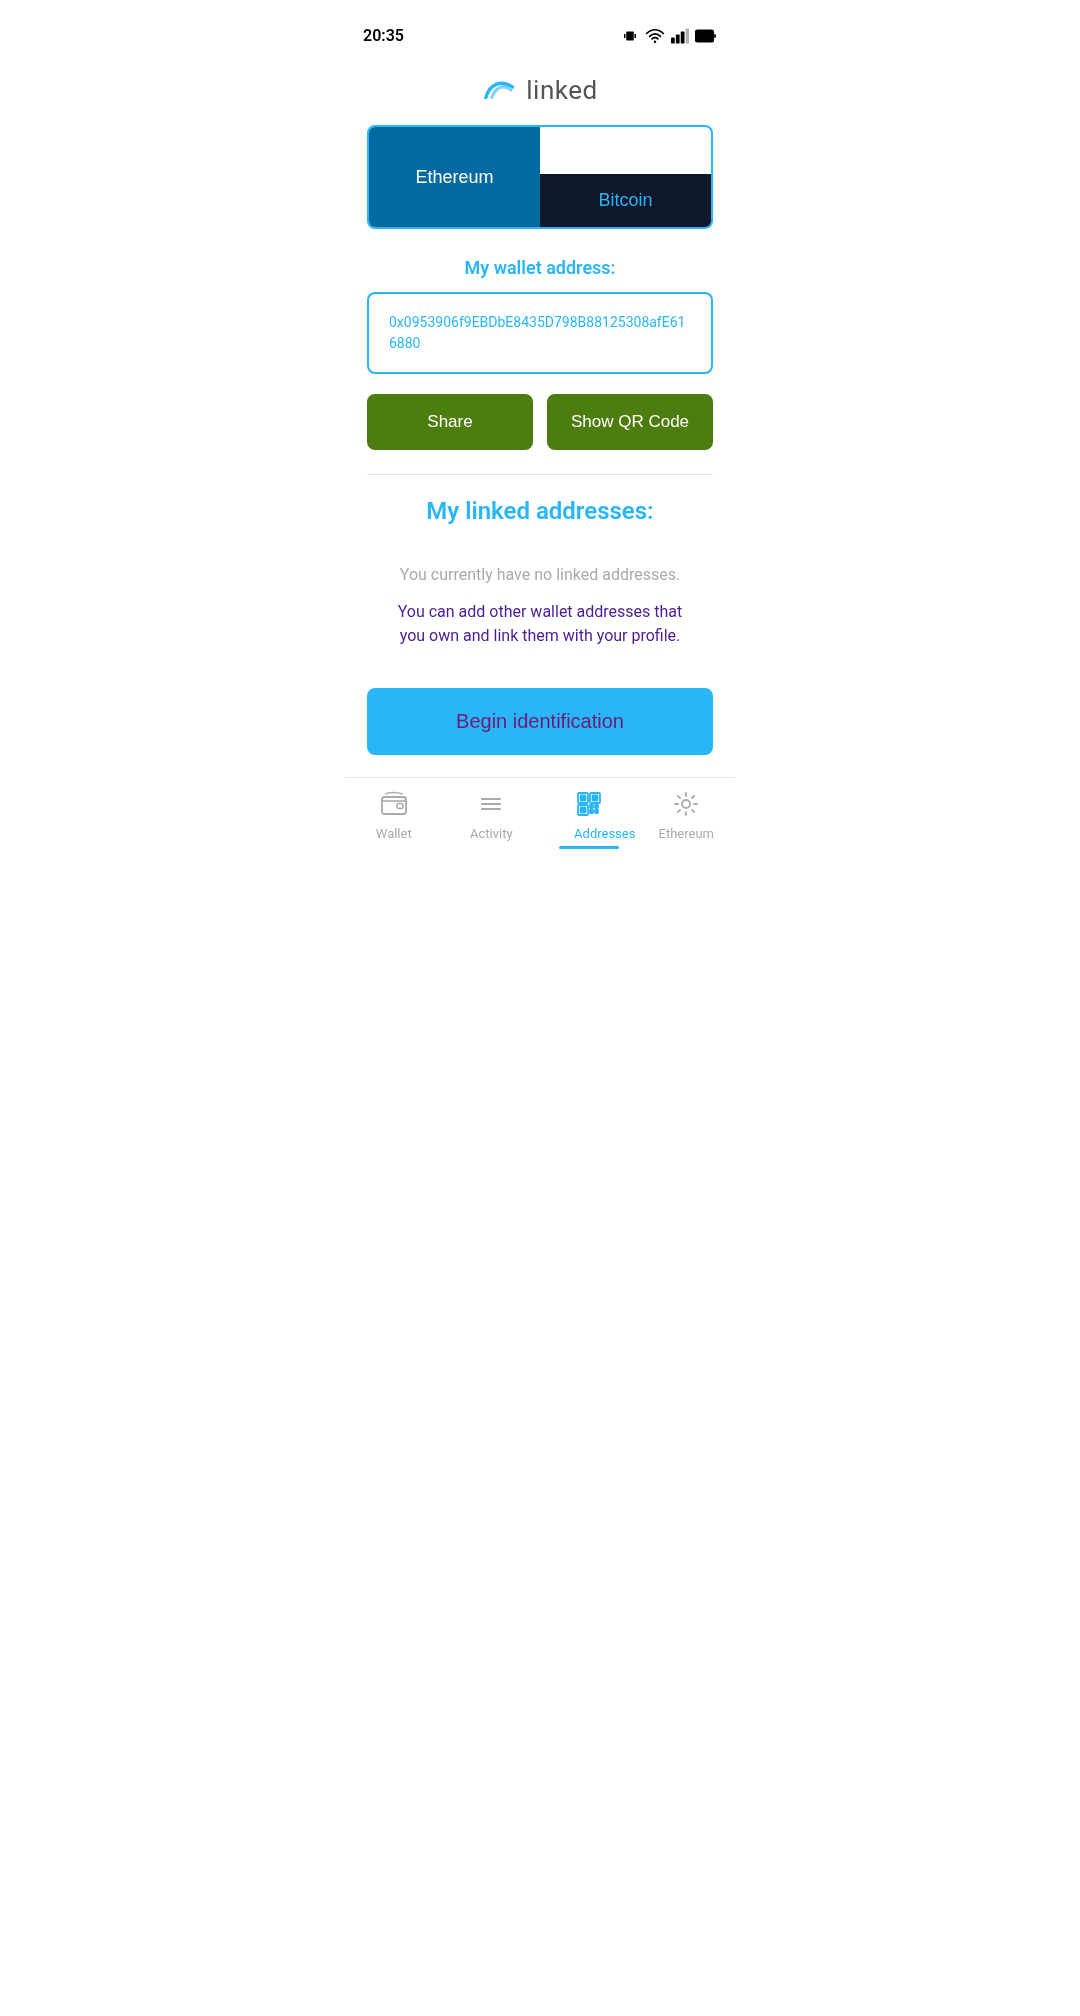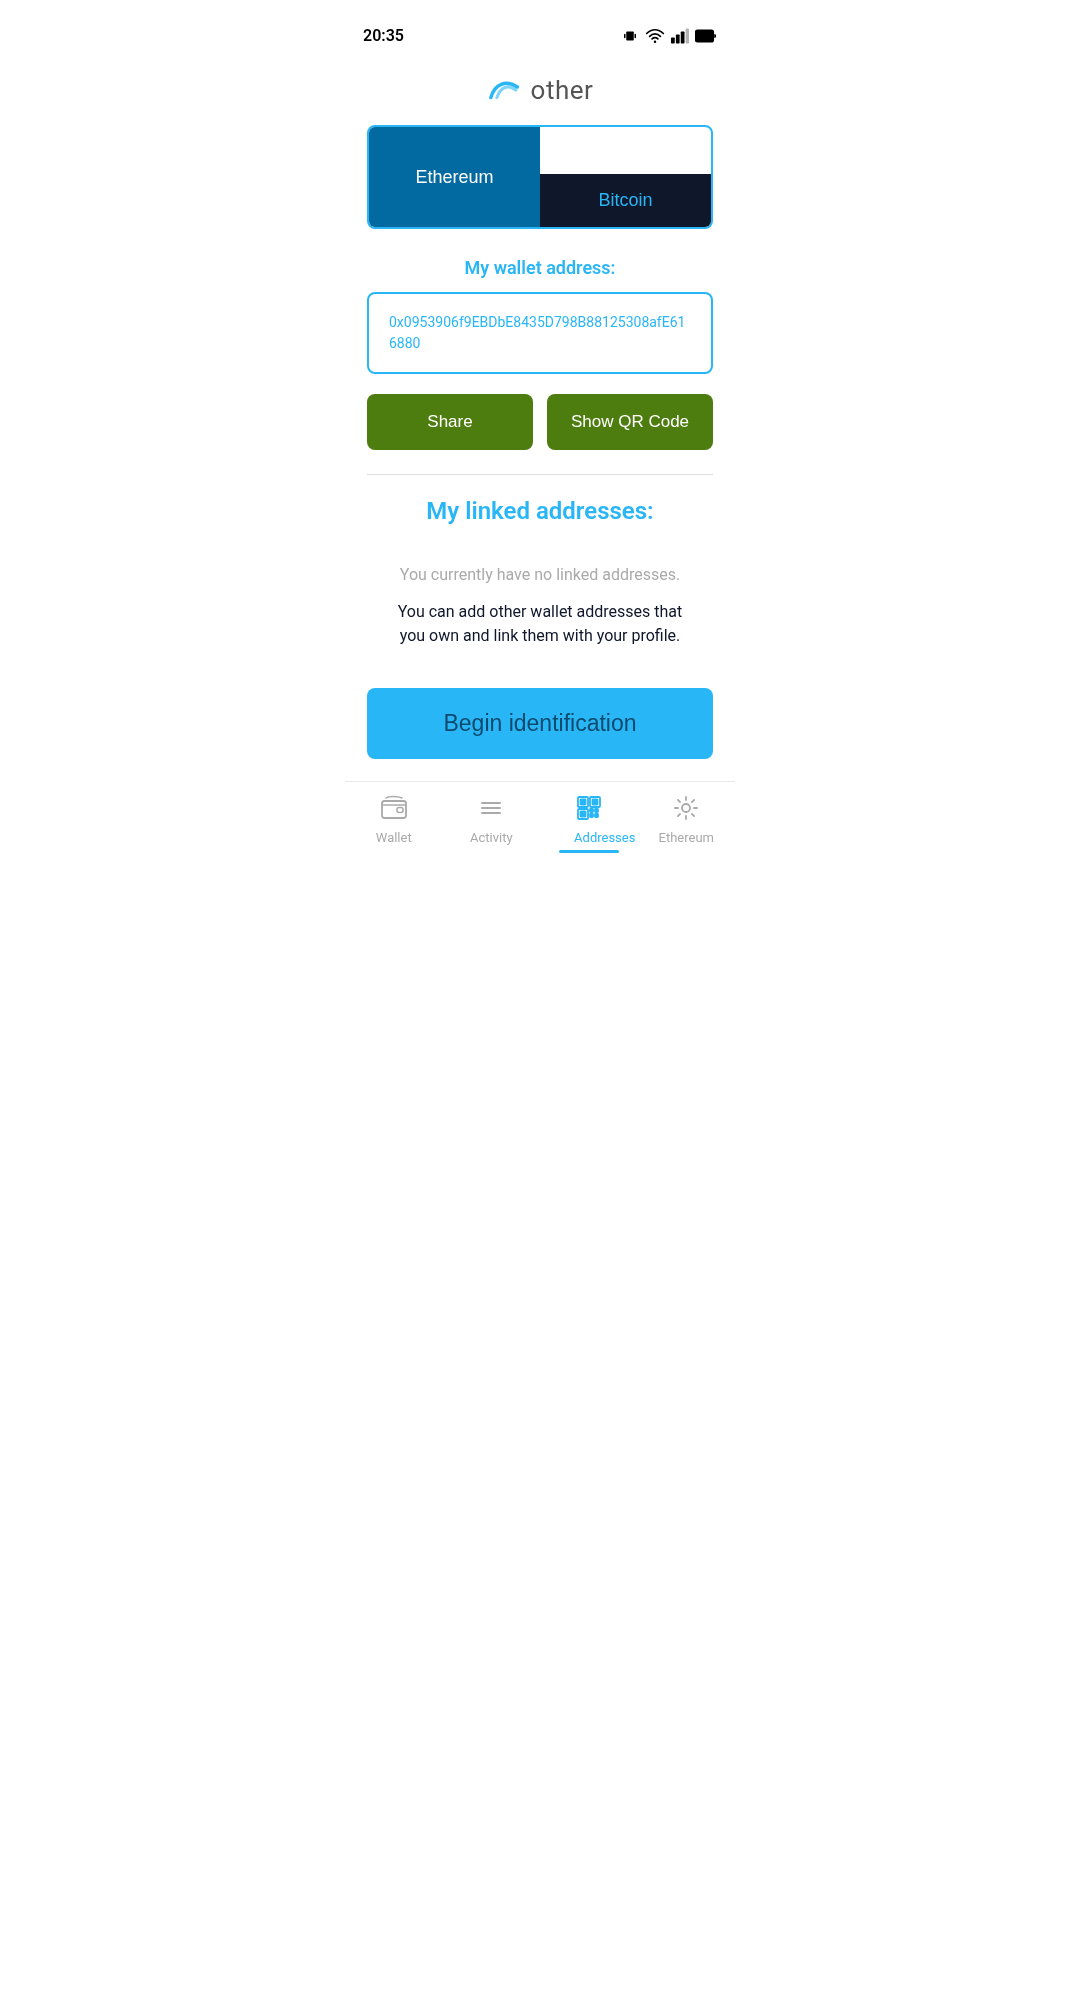--- a/index.html
+++ b/index.html
@@ -153,32 +153,32 @@
       justify-content: center;
       padding: 40px 40px 20px;
       gap: 16px;
     }
     .empty-state-text1 {
       color: #aaa;
       font-size: 16px;
       text-align: center;
     }
     .empty-state-text2 {
-      color: #0f172a;
+      color: #4c1d95;
       font-size: 16px;
       text-align: center;
       line-height: 1.5;
     }
 
     
     .begin-btn {
       margin: 20px 22px 22px;
       background: #29b6f6;
-      color: #0c4a6e;
-      font-size: 23px;
+      color: #701a75;
+      font-size: 20px;
       font-weight: 500;
       padding: 22px 0;
       border-radius: 8px;
       border: none;
       cursor: pointer;
       text-align: center;
       width: calc(100% - 44px);
     }
 
     
@@ -270,21 +270,21 @@
       <path d="M24.5 5.5v5a2 2 0 0 0 0-5z" fill="#000"></path>
     </svg>
   </div>
 </div>
 
 <div class="header">
   <svg class="logo-icon" viewBox="0 0 50 36" fill="none">
     <path d="M5 28 C10 10, 25 4, 40 14" stroke="#29b6f6" stroke-width="4.5" fill="none" stroke-linecap="round"></path>
     <path d="M13 28 C18 14, 28 10, 38 18" stroke="#29b6f6" stroke-width="4" fill="none" stroke-linecap="round" opacity="0.6"></path>
   </svg>
-  <span class="logo-text">other</span>
+  <span class="logo-text">linked</span>
 </div>
 
 <div class="tab-row">
   <button class="tab-btn active">Ethereum</button>
   <button class="tab-btn inactive">Bitcoin</button>
 </div>
 
 <div class="main-content">
 
   <div class="section-label">My wallet address:</div>

